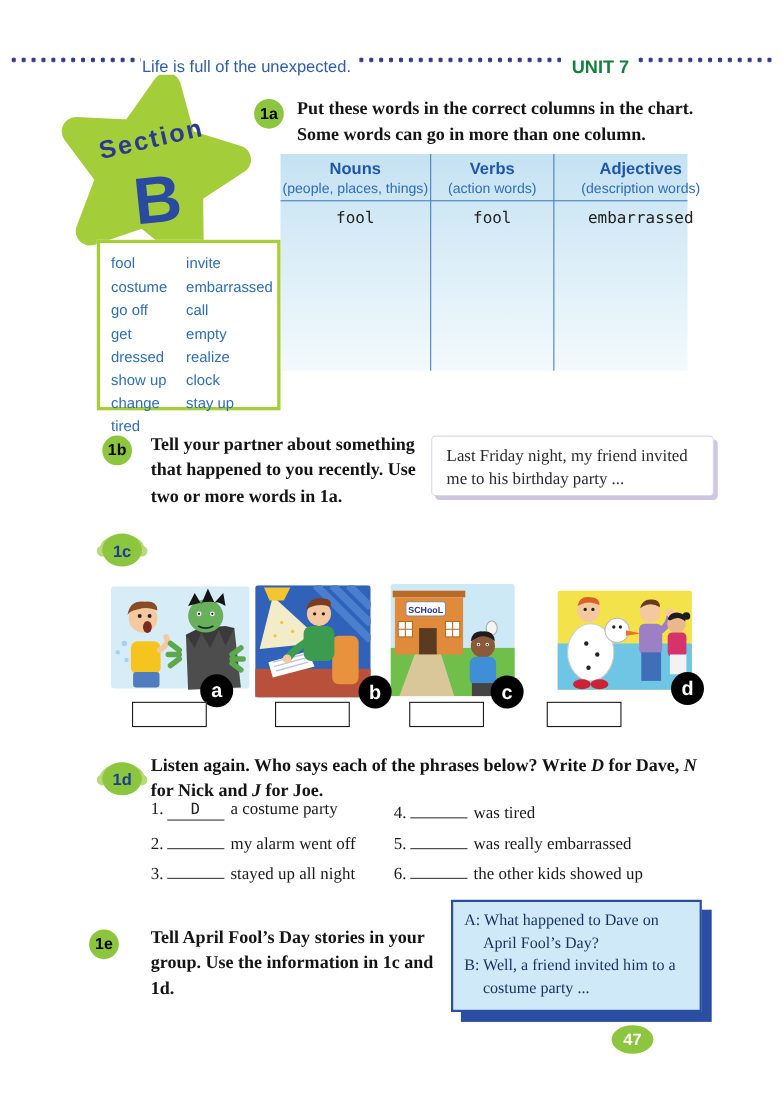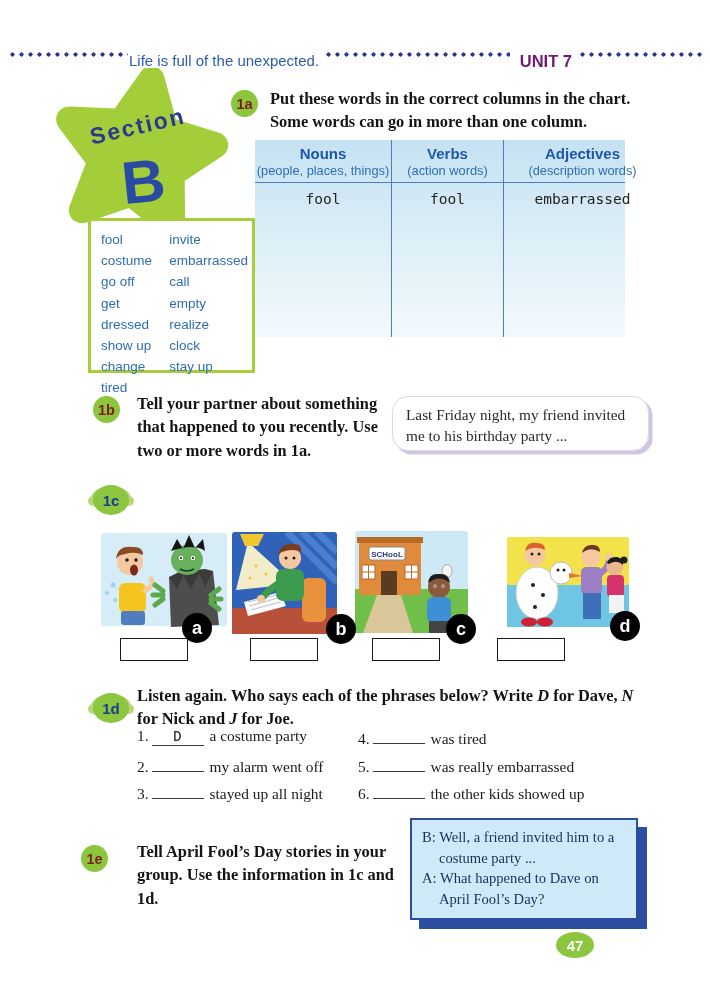--- a/index.html
+++ b/index.html
@@ -7,28 +7,28 @@
         font-family:"Liberation Serif",serif;color:#1a1a1a;}
 
   
   .header-line{position:absolute;top:52px;left:8px;right:4px;height:18px;display:flex;align-items:flex-start;}
   .dots{height:5px;background-image:radial-gradient(circle,#2b3990 1.9px,transparent 2.3px);
         background-size:9px 5px;background-repeat:repeat-x;background-position:left center;}
   .dots-l{width:120px;}
   .dots-m{flex:1;margin:0 4px;}
   .dots-r{width:128px;}
   .hdr-title{font-family:"Liberation Sans",sans-serif;font-size:15px;color:#2e5cab;padding:0 1px;white-space:nowrap;}
-  .hdr-unit{font-family:"Liberation Sans",sans-serif;font-size:16.5px;font-weight:bold;color:#701a75;
+  .hdr-unit{font-family:"Liberation Sans",sans-serif;font-size:16.5px;font-weight:bold;color:#15803d;
             padding:0 6px;white-space:nowrap;}
 
   
   .star-wrap{position:absolute;left:38px;top:68px;width:196px;height:172px;}
 
   
-  .badge{position:absolute;width:27px;height:27px;border-radius:50%;background:#8cc63e;color:#7f1d1d;
+  .badge{position:absolute;width:27px;height:27px;border-radius:50%;background:#8cc63e;color:#000000;
          font-family:"Liberation Sans",sans-serif;font-weight:bold;font-size:14.5px;
          display:flex;align-items:center;justify-content:center;}
 
   .instr{position:absolute;font-weight:bold;font-size:16.4px;line-height:1.43;color:#141414;}
 
   
   .chart{position:absolute;left:255px;top:140px;width:370px;height:197px;
          background:linear-gradient(#c5e2f2,#f3fafd);display:grid;grid-template-columns:136px 112px 158px;}
   .chart .col{border-left:1.5px solid #4a7fc1;text-align:center;padding-top:5px;}
   .chart .col.first{border-left:none;}
@@ -40,21 +40,21 @@
   
   .wordbox{position:absolute;left:88px;top:218px;width:167px;height:155px;background:#ffffff;
            border:3px solid #a6ce39;box-sizing:border-box;display:flex;
            padding:8px 4px 4px 10px;font-family:"Liberation Sans",sans-serif;
            font-size:13.5px;color:#2f6db5;line-height:21.2px;}
   .wordbox .colL{width:85px;}
   .wordbox .colR{flex:1;}
 
   
   .bubble{position:absolute;left:392px;top:396px;width:257px;height:55px;background:#ffffff;
-          border:1.5px solid #ddd6ec;box-shadow:3.5px 3.5px 0 #cfc7e2;border-radius:16px;
+          border:1.5px solid #ddd6ec;box-shadow:3.5px 3.5px 0 #cfc7e2;border-radius:4px;
           box-sizing:border-box;padding:7px 8px 0 13px;font-size:15.3px;color:#2a2a2a;line-height:1.4;}
 
   
   .pic{position:absolute;}
   .pic-label{position:absolute;width:30px;height:30px;background:#000;border-radius:50%;color:#fff;
              font-family:"Liberation Sans",sans-serif;font-weight:bold;font-size:18px;
              display:flex;align-items:center;justify-content:center;}
   .ans-box{position:absolute;width:66px;height:21px;border:1.6px solid #1a1a1a;background:#fff;}
 
   
@@ -279,19 +279,19 @@
     <div><span>3.</span><span class="blank"></span><span>stayed up all night</span></div>
     <div><span>4.</span><span class="blank"></span><span>was tired</span></div>
     <div><span>5.</span><span class="blank"></span><span>was really embarrassed</span></div>
     <div><span>6.</span><span class="blank"></span><span>the other kids showed up</span></div>
   </div>
 
   <div class="badge" style="left:81px;top:845px;">1e</div>
   <div class="instr" style="left:137px;top:840px;width:282px;">Tell April Fool’s Day stories in your group. Use the information in 1c and 1d.</div>
 
   <div class="dialog">
+    <p class="line"><span>A:</span> <span>What happened to Dave on April Fool’s Day?</span></p>
     <p class="line"><span>B:</span> <span>Well, a friend invited him to a costume party ...</span></p>
-    <p class="line"><span>A:</span> <span>What happened to Dave on April Fool’s Day?</span></p>
   </div>
 
   <div class="pagenum">47</div>
 
 </div>
 
 </body></html>

